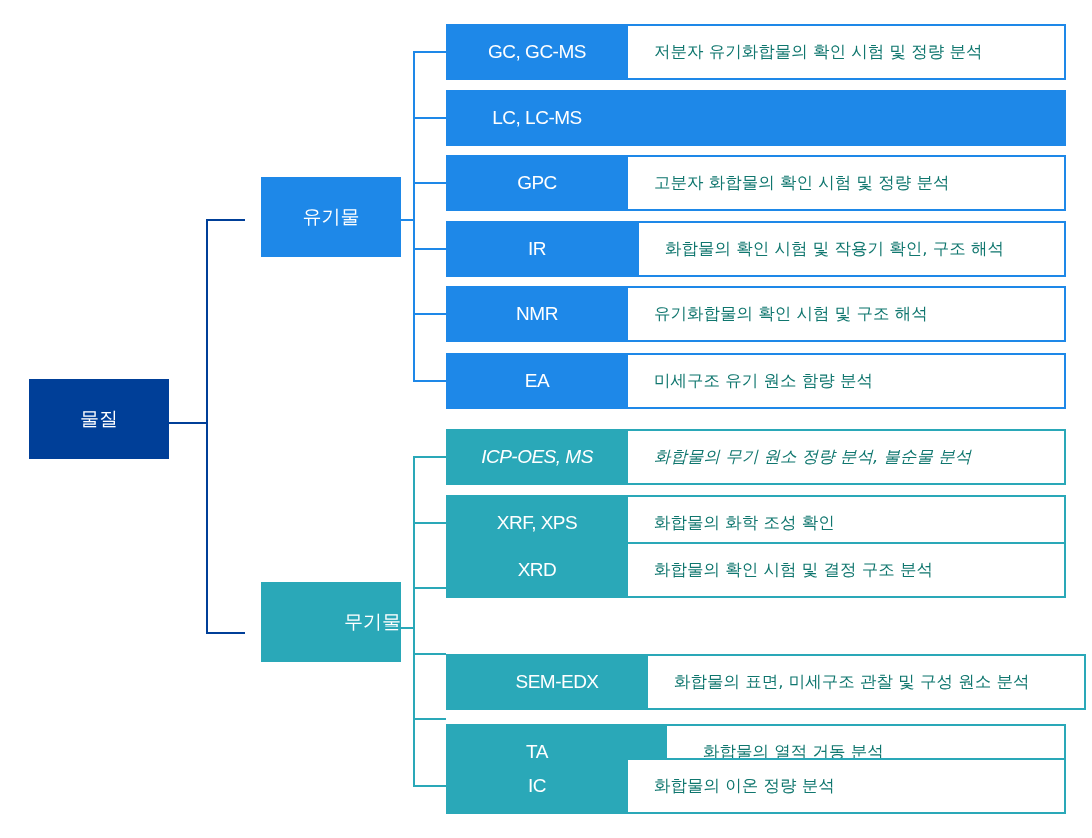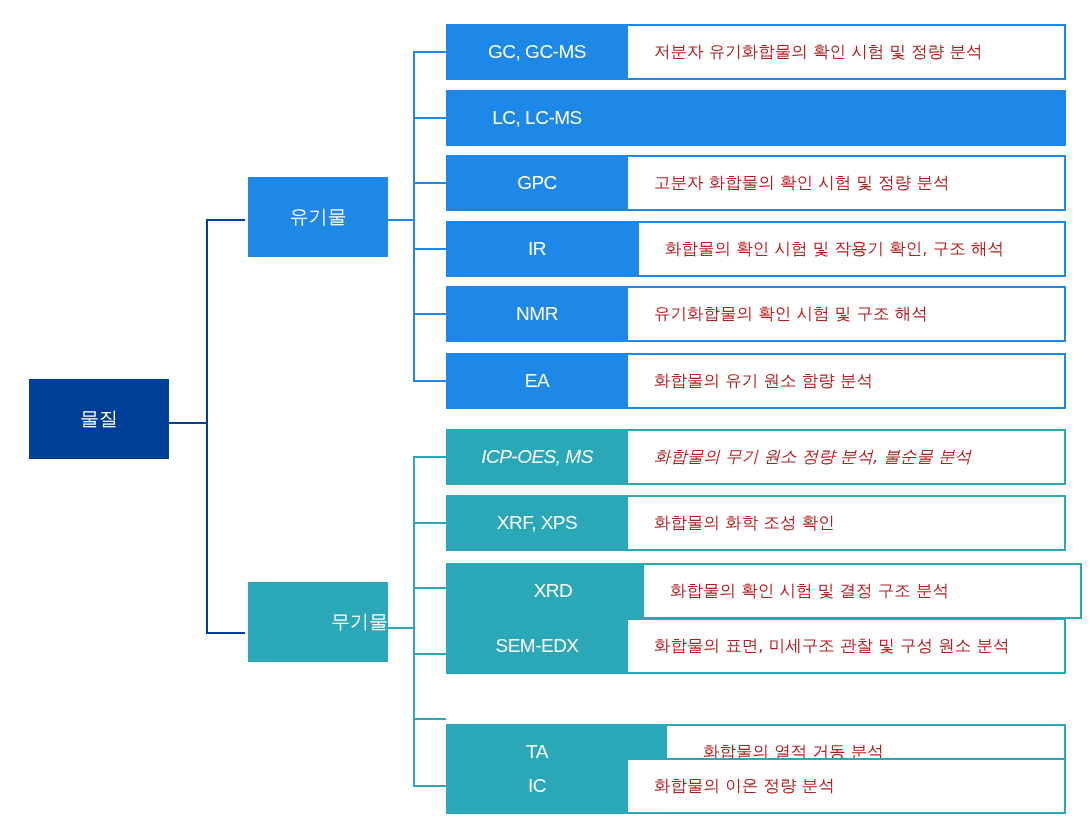--- a/index.html
+++ b/index.html
@@ -4,31 +4,31 @@
 <style>
   html, body { margin: 0; padding: 0; background: #ffffff; }
   body { width: 1092px; height: 838px; position: relative; overflow: hidden;
          font-family: "DejaVu Sans", "Liberation Sans", sans-serif; }
   .line { position: absolute; }
   .root-box, .group-box {
     position: absolute; display: flex; align-items: center; justify-content: center;
     color: #ffffff; font-size: 19px;
   }
   .root-box { left: 29px; top: 379px; width: 140px; height: 80px; background: #003f98; }
-  .group-box { left: 248px; width: 140px; height: 80px; }
+  .group-box { left: 261px; width: 140px; height: 80px; }
   .row { position: absolute; left: 446px; width: 620px; height: 56px; display: flex; }
   .row .label {
     width: 182px; height: 56px; display: flex; align-items: center; justify-content: center;
     color: #ffffff; font-size: 19px; letter-spacing: -0.5px;
     font-family: "Liberation Sans", sans-serif;
   }
   .row .desc {
     flex: 1; height: 56px; box-sizing: border-box; background: #ffffff;
     display: flex; align-items: center; padding-left: 26px;
-    color: #b91c1c; font-size: 16.5px;
+    color: #0f766e; font-size: 16.5px;
   }
 </style>
 </head>
 <body>
 
 <div class="root-box">
   <span>물질</span>
 </div>
 
 <div class="line" style="left:169px; top:422px; width:39px; height:2px; background:#003f98;"></div>
@@ -66,41 +66,41 @@
       <div class="desc" style="border:2px solid #1e88e8; border-left:none;">화합물의 확인 시험 및 작용기 확인, 구조 해석</div>
     </div>
     <div class="line" style="left:414px; top:313px; width:32px; height:2px; background:#1e88e8;"></div>
     <div class="row" style="top:286px; background:#1e88e8;">
       <div class="label">NMR</div>
       <div class="desc" style="border:2px solid #1e88e8; border-left:none;">유기화합물의 확인 시험 및 구조 해석</div>
     </div>
     <div class="line" style="left:414px; top:380px; width:32px; height:2px; background:#1e88e8;"></div>
     <div class="row" style="top:353px; background:#1e88e8;">
       <div class="label">EA</div>
-      <div class="desc" style="border:2px solid #1e88e8; border-left:none;">화합물의 유기 원소 함량 분석</div>
+      <div class="desc" style="border:2px solid #1e88e8; border-left:none;">미세구조 유기 원소 함량 분석</div>
     </div>
     <div class="line" style="left:385px; top:627px; width:29px; height:2px; background:#2aa8b8;"></div>
     <div class="line" style="left:413px; top:456px; width:2px; height:331px; background:#2aa8b8;"></div>
     <div class="line" style="left:414px; top:456px; width:32px; height:2px; background:#2aa8b8;"></div>
     <div class="row" style="top:429px; background:#2aa8b8;font-style:italic;">
       <div class="label">ICP-OES, MS</div>
       <div class="desc" style="border:2px solid #2aa8b8; border-left:none;">화합물의 무기 원소 정량 분석, 불순물 분석</div>
     </div>
     <div class="line" style="left:414px; top:522px; width:32px; height:2px; background:#2aa8b8;"></div>
     <div class="row" style="top:495px; background:#2aa8b8;">
       <div class="label">XRF, XPS</div>
       <div class="desc" style="border:2px solid #2aa8b8; border-left:none;">화합물의 화학 조성 확인</div>
     </div>
     <div class="line" style="left:414px; top:587px; width:32px; height:2px; background:#2aa8b8;"></div>
-    <div class="row" style="top:563px; background:#2aa8b8;padding-left:16px;">
+    <div class="row" style="top:542px; background:#2aa8b8;">
       <div class="label">XRD</div>
       <div class="desc" style="border:2px solid #2aa8b8; border-left:none;">화합물의 확인 시험 및 결정 구조 분석</div>
     </div>
     <div class="line" style="left:414px; top:653px; width:32px; height:2px; background:#2aa8b8;"></div>
-    <div class="row" style="top:618px; background:#2aa8b8;">
+    <div class="row" style="top:654px; background:#2aa8b8;padding-left:20px;">
       <div class="label">SEM-EDX</div>
       <div class="desc" style="border:2px solid #2aa8b8; border-left:none;">화합물의 표면, 미세구조 관찰 및 구성 원소 분석</div>
     </div>
     <div class="line" style="left:414px; top:718px; width:32px; height:2px; background:#2aa8b8;"></div>
     <div class="row" style="top:724px; background:#2aa8b8;gap:39px;">
       <div class="label">TA</div>
       <div class="desc" style="border:2px solid #2aa8b8; border-left:none;padding-left:36px;">화합물의 열적 거동 분석</div>
     </div>
     <div class="line" style="left:414px; top:785px; width:32px; height:2px; background:#2aa8b8;"></div>
     <div class="row" style="top:758px; background:#2aa8b8;">

